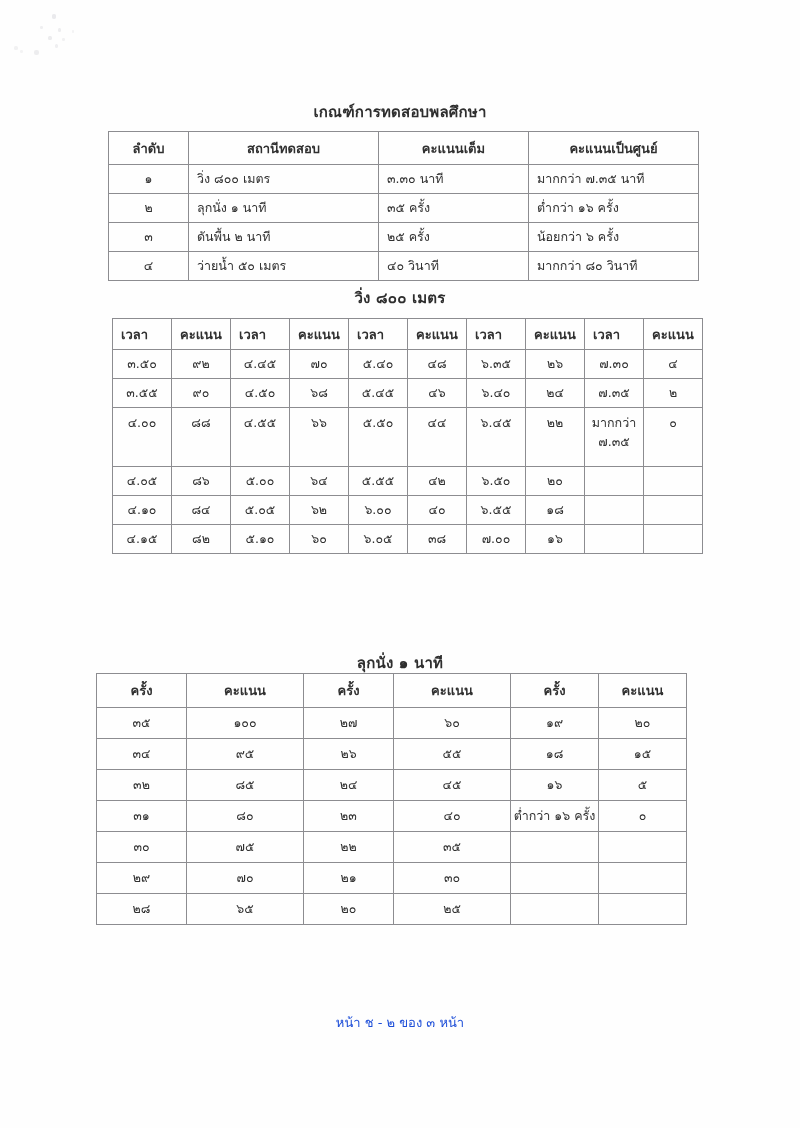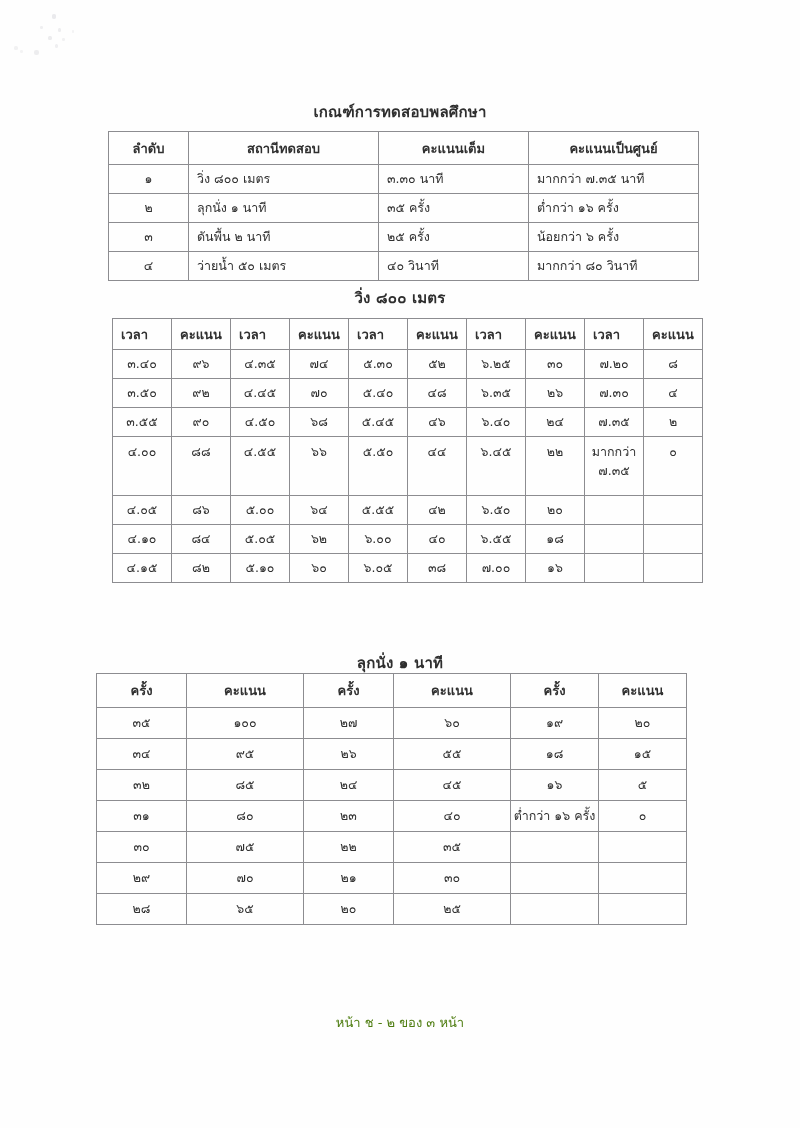--- a/index.html
+++ b/index.html
@@ -95,21 +95,21 @@
   }
   #table-situp th { height: 31px; text-align: center; }
   #table-situp td { height: 28px; text-align: center; }
 
   .footer {
     position: absolute;
     left: 0; right: 0;
     top: 1012px;
     text-align: center;
     font-size: 13px;
-    color: #4d7c0f;
+    color: #1d4ed8;
   }
 </style>
 </head>
 <body>
 
 <div class="page">
 
   <div class="specks">
     <span class="speck" style="left:52px;top:14px;width:4px;height:5px;opacity:.55"></span>
     <span class="speck" style="left:40px;top:26px;width:3px;height:3px;opacity:.4"></span>
@@ -190,32 +190,20 @@
           <th>เวลา</th>
           <th>คะแนน</th>
           <th>เวลา</th>
           <th>คะแนน</th>
           <th>เวลา</th>
           <th>คะแนน</th>
         </tr>
     </thead>
     <tbody id="run-body">
         <tr>
-          <td>๓.๔๐</td>
-          <td>๙๖</td>
-          <td>๔.๓๕</td>
-          <td>๗๔</td>
-          <td>๕.๓๐</td>
-          <td>๕๒</td>
-          <td>๖.๒๕</td>
-          <td>๓๐</td>
-          <td>๗.๒๐</td>
-          <td>๘</td>
-        </tr>
-        <tr>
           <td>๓.๕๐</td>
           <td>๙๒</td>
           <td>๔.๔๕</td>
           <td>๗๐</td>
           <td>๕.๔๐</td>
           <td>๔๘</td>
           <td>๖.๓๕</td>
           <td>๒๖</td>
           <td>๗.๓๐</td>
           <td>๔</td>

